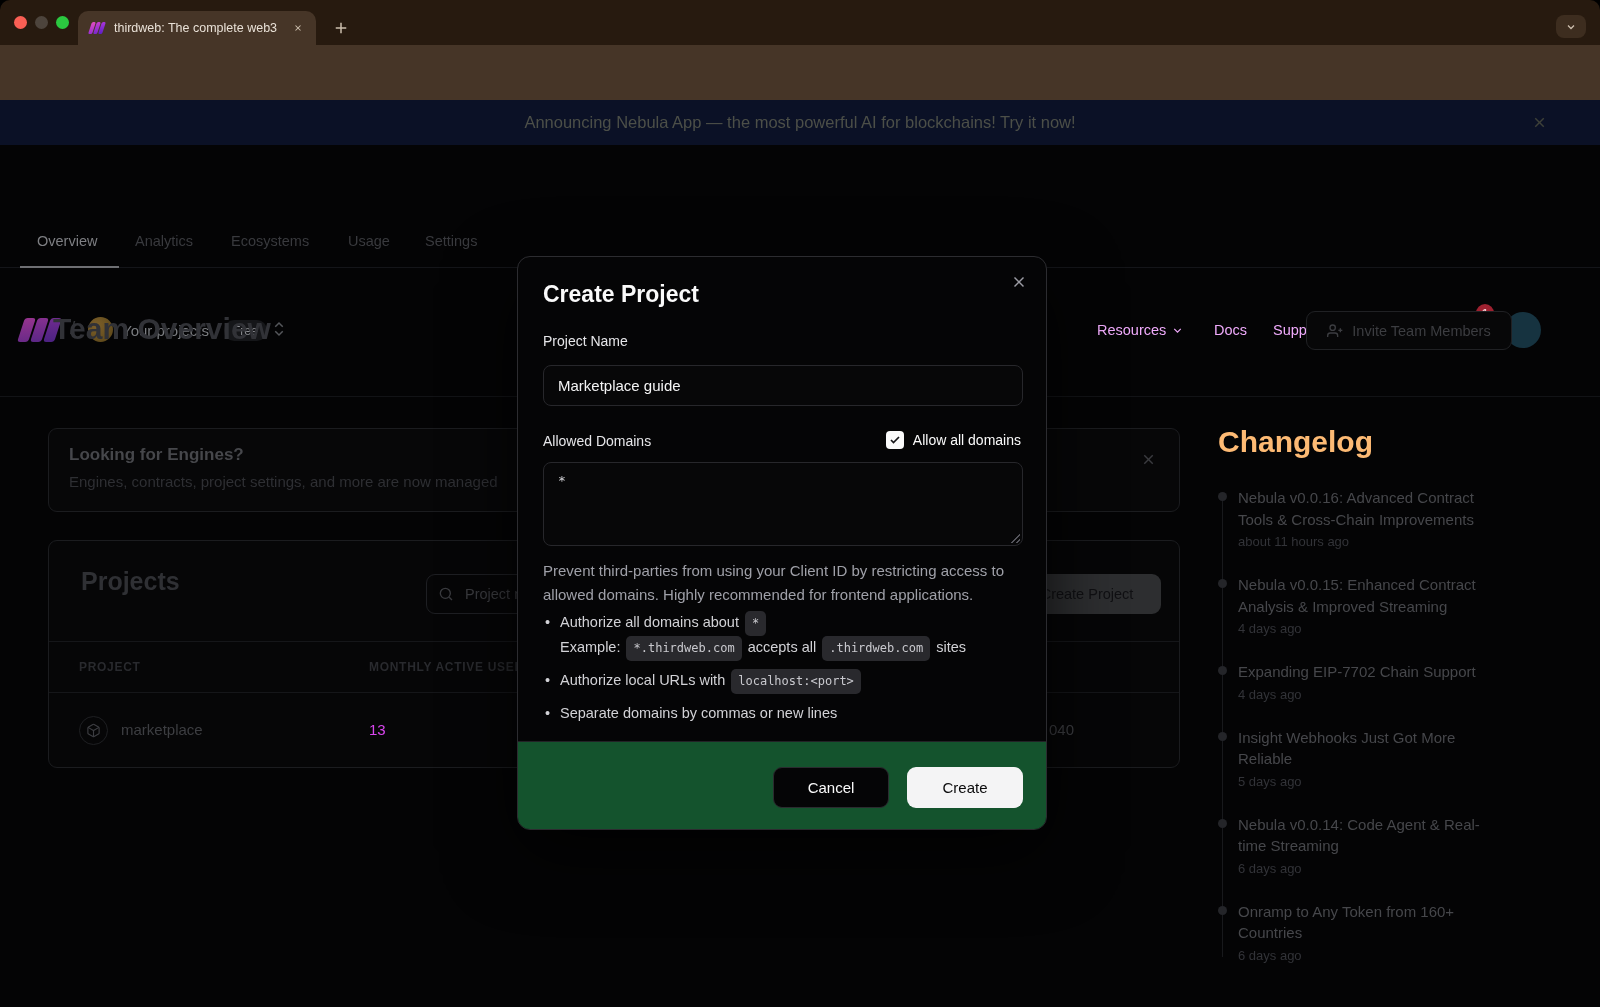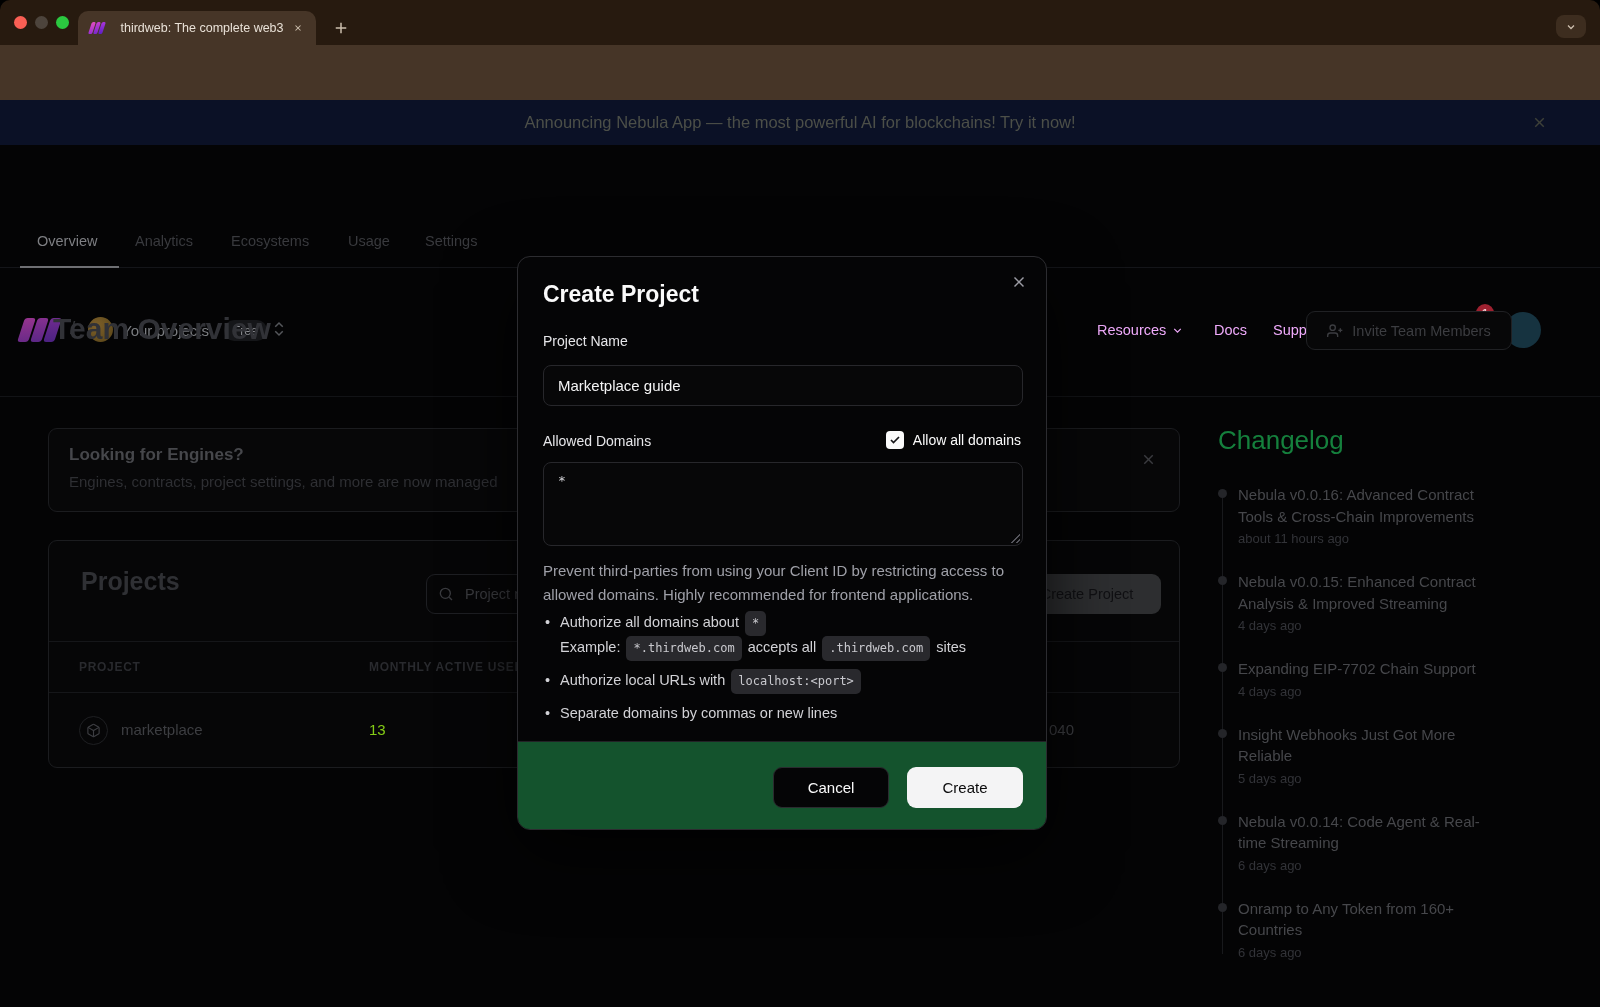--- a/index.html
+++ b/index.html
@@ -13,21 +13,21 @@
   .traffic span { width:13px; height:13px; border-radius:50%; display:block; }
   .tl-close { background:#f95f54; }
   .tl-min   { background:#4d443c; }
   .tl-zoom  { background:#2bc840; }
   .browser-tab { position:absolute; left:78px; top:11px; width:238px; height:34px; background:#463527; border-radius:10px 10px 0 0; display:flex; align-items:center; padding:0 10px 0 12px; }
   .tab-favicon { width:16px; height:13px; display:flex; margin-right:8px; flex:none; }
   .tab-favicon i { width:4px; height:12px; border-radius:1.5px; transform:skewX(-18deg); display:block; margin-right:1px; }
   .fav1 { background:linear-gradient(180deg,#e14dc0,#9b2fd4); }
   .fav2 { background:linear-gradient(180deg,#c93fd0,#7a28cc); }
   .fav3 { background:linear-gradient(180deg,#aa35da,#5e1fc4); }
-  .tab-title { flex:1; font-size:12.5px; color:#e9e1d7; white-space:nowrap; overflow:hidden;text-align:center; }
+  .tab-title { flex:1; font-size:12.5px; color:#e9e1d7; white-space:nowrap; overflow:hidden; }
   .tab-close { width:16px; height:16px; color:#cdbfae; flex:none; display:flex; align-items:center; justify-content:center; }
   .newtab { position:absolute; left:332px; top:19px; width:18px; height:18px; color:#cdbfae; }
   .tabsearch { position:absolute; right:14px; top:15px; width:30px; height:23px; border-radius:8px; background:#3d2d1f; color:#cdbfae; display:flex; align-items:center; justify-content:center; }
 
   .toolbar { position:absolute; top:45px; left:0; width:1600px; height:55px; background:#463527; }
   .navbtn { position:absolute; top:61px; width:22px; height:22px; color:#d8c4ab; }
   .urlbar { position:absolute; left:122px; top:55px; width:1000px; height:34px; border-radius:17px; background:#38291b; display:flex; align-items:center; padding:0 12px 0 14px; }
   .siteinfo-ic { width:18px; height:18px; color:#d8c4ab; margin-right:10px; flex:none; }
   .url-text { flex:1; font-size:14.5px; color:#eee2d4; letter-spacing:.2px; white-space:nowrap; overflow:hidden; }
   .star-ic { width:18px; height:18px; color:#d8c4ab; flex:none; }
@@ -88,26 +88,26 @@
   .project-search { position:absolute; left:377px; top:33px; width:587px; height:40px; border:1px solid #1e1f23; border-radius:9px; background:#060607; color:#3a3b3f; font-size:14.5px; padding:0 12px 0 38px; font-family:"Liberation Sans",sans-serif; }
   .project-search::placeholder { color:#3a3b3f; }
   .search-ic { position:absolute; left:389px; top:45px; width:16px; height:16px; color:#3a3b3f; }
   .create-project-btn { position:absolute; left:964px; top:33px; width:148px; height:40px; border-radius:9px; background:#2d2e30; color:#101013; font-size:14.5px; font-weight:500; display:flex; align-items:center; justify-content:center; }
   .table-head { position:absolute; left:0; top:100px; width:1130px; height:52px; border-top:1px solid #151619; border-bottom:1px solid #151619; }
   .th { position:absolute; top:18px; font-size:12px; font-weight:700; letter-spacing:.7px; color:#292a2e; }
   .table-row { position:absolute; left:0; top:152px; width:1130px; height:76px; }
   .row-icon { position:absolute; left:30px; top:23px; width:29px; height:29px; border-radius:50%; border:1px solid #1e1f22; color:#3d3e42; display:flex; align-items:center; justify-content:center; }
   .row-icon svg { width:15px; height:15px; }
   .row-name { position:absolute; left:72px; top:28px; font-size:15px; color:#3d3e42; }
-  .row-mau { position:absolute; left:320px; top:28px; font-size:15px; color:#84cc16; }
+  .row-mau { position:absolute; left:320px; top:28px; font-size:15px; color:#d946ef; }
   .row-created { position:absolute; left:1000px; top:28px; font-size:15px; color:#3d3e42; }
 
   
   .changelog { position:absolute; left:1218px; top:425px; width:370px; }
-  .changelog-heading { font-size:26px; font-weight:400; color:#15803d; }
+  .changelog-heading { font-size:30px; font-weight:700; color:#fdba74; }
   .cl-list { position:relative; margin-top:28px; }
   .cl-line { position:absolute; left:4px; top:8px; bottom:6px; width:1px; background:#18191c; }
   .cl-item { position:relative; padding-left:20px; margin-bottom:25px; }
   .cl-dot { position:absolute; left:0; top:5px; width:9px; height:9px; border-radius:50%; background:#242529; }
   .cl-title { font-size:15px; line-height:21.5px; color:#46474b; max-width:268px; }
   .cl-time { margin-top:4px; font-size:13px; color:#323338; }
 
   
   .modal { position:absolute; left:517px; top:256px; width:530px; height:574px; background:#050506; border:1px solid #2c2c30; border-radius:13px; box-shadow:0 24px 70px rgba(0,0,0,.75); z-index:20; }
   .modal-close { position:absolute; right:18px; top:16px; width:18px; height:18px; color:#9c9ca3; }

